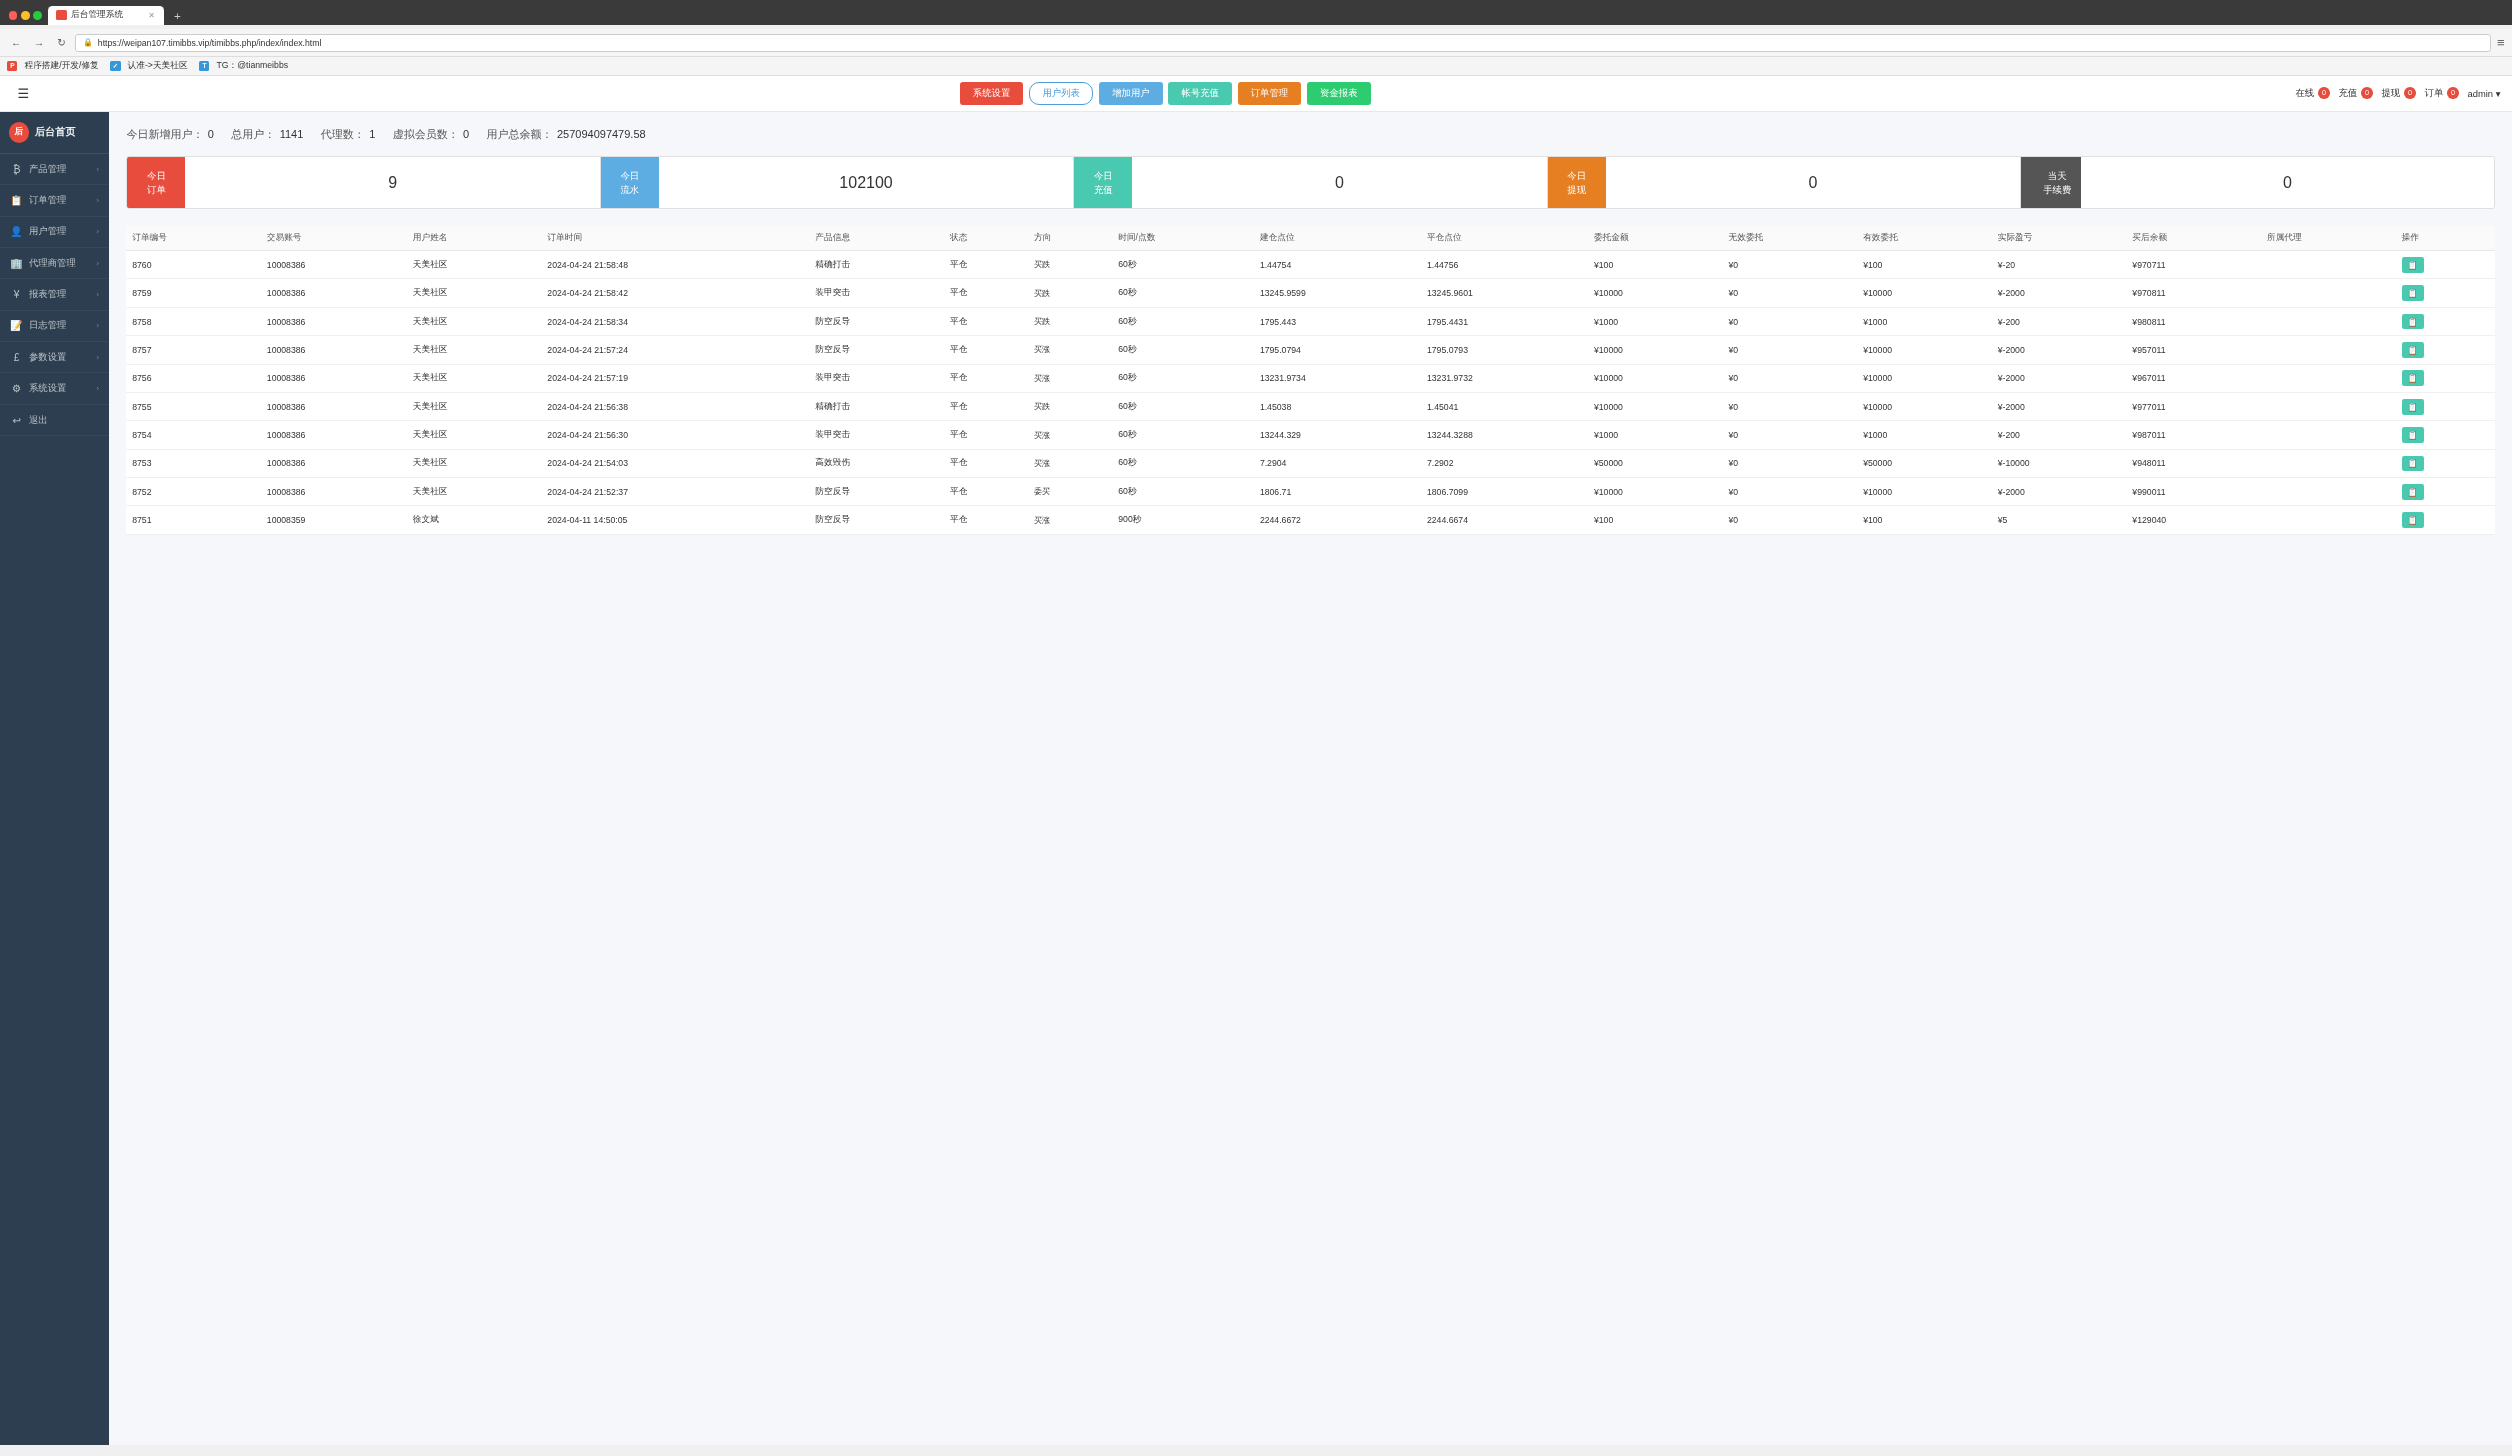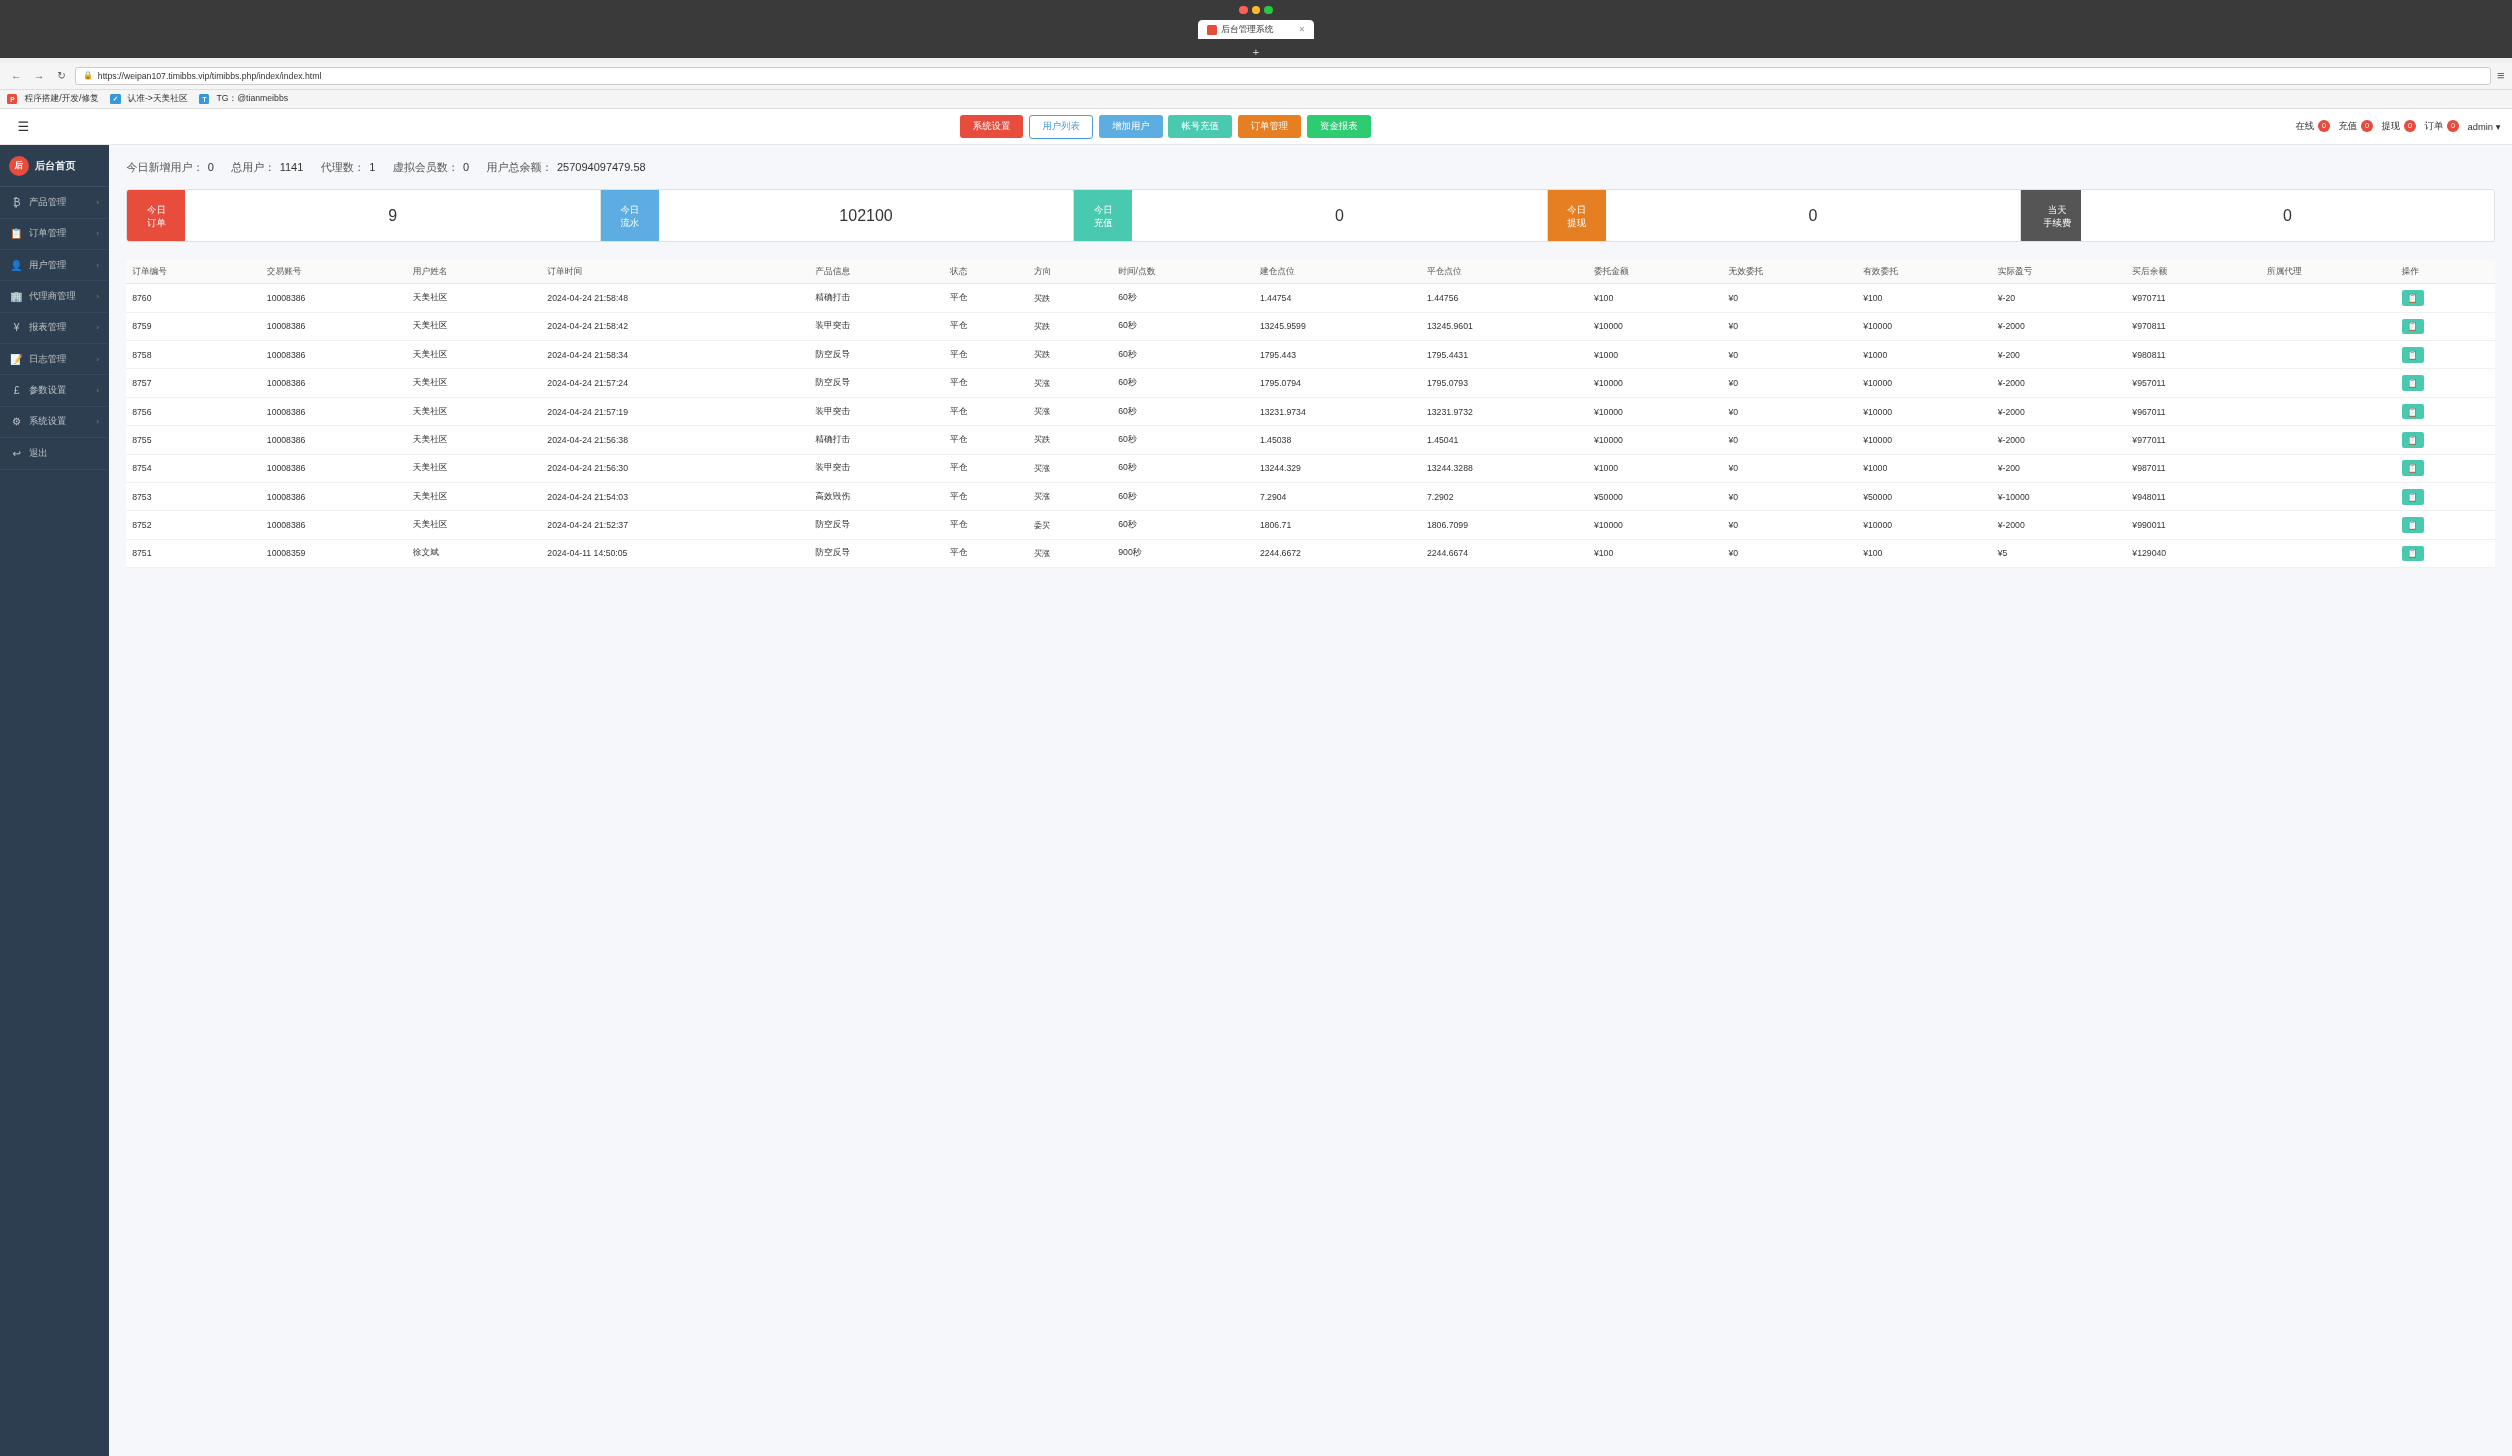--- a/index.html
+++ b/index.html
@@ -1,20 +1,20 @@
 <!DOCTYPE html>
 <html style="font-size:11.6px"><head>
   <meta charset="utf-8">
   <style>
     * { box-sizing: border-box; margin: 0; padding: 0; }
     body { font-family: -apple-system, BlinkMacSystemFont, 'PingFang SC', 'Microsoft YaHei', sans-serif; font-size: 9.4px; background: #f0f0f0; }
 
     
     .browser-chrome { background: #3a3a3a; padding: 5.8px 8.7px 0; }
-    .browser-titlebar { display: flex; align-items: center; gap: 5.8px; margin-bottom: 4.4px; flex-direction: column; }
+    .browser-titlebar { display: flex; align-items: center; gap: 5.8px; margin-bottom: 4.4px; }
     .browser-dots { display: flex; gap: 3.6px; }
     .browser-dot { width: 8.7px; height: 8.7px; border-radius: 50%; }
     .dot-red { background: #ff5f57; }
     .dot-yellow { background: #febc2e; }
     .dot-green { background: #28c840; }
     .browser-tab { background: #fff; border-radius: 4.4px 4.4px 0 0; padding: 3.6px 8.7px; font-size: 8.7px; color: #333; display: flex; align-items: center; gap: 4.4px; min-width: 116px; }
     .browser-tab-icon { width: 10.2px; height: 10.2px; background: #e74c3c; border-radius: 1.5px; display: inline-block; }
     .tab-close { margin-left: auto; color: #999; cursor: pointer; font-size: 8px; }
     .new-tab-btn { color: #ccc; font-size: 11.6px; cursor: pointer; padding: 0 4.4px; }
 
@@ -32,21 +32,21 @@
     
     .app { display: flex; flex-direction: column; height: calc(100vh - 87px); background: #fff; }
 
     
     .top-toolbar { background: #fff; padding: 5.8px 11.6px; display: flex; align-items: center; justify-content: space-between; border-bottom: 0.7px solid #e8e8e8; }
     .toolbar-left { display: flex; align-items: center; gap: 2.9px; }
     .hamburger-btn { background: none; border: none; font-size: 13px; cursor: pointer; color: #333; padding: 2.9px 5.8px; }
     .toolbar-center { display: flex; align-items: center; gap: 5.8px; }
     .toolbar-btn { padding: 5.1px 13px; border: none; border-radius: 2.9px; cursor: pointer; font-size: 9.4px; color: white; font-weight: 500; }
     .btn-red { background: #e74c3c; }
-    .btn-blue-outline { background: white; border: 0.7px solid #4a9edd; color: #4a9edd; padding: 4.4px 12.4px; border-radius: 3px; cursor: pointer; font-size: 9.4px; }
+    .btn-blue-outline { background: white; border: 0.7px solid #4a9edd; color: #4a9edd; padding: 4.4px 12.4px; border-radius: 10px; cursor: pointer; font-size: 9.4px; }
     .btn-green { background: #5dade2; }
     .btn-cyan { background: #48c9b0; }
     .btn-orange { background: #e67e22; }
     .btn-grass { background: #2ecc71; }
     .toolbar-right { display: flex; align-items: center; gap: 8.7px; font-size: 9.4px; color: #333; }
     .toolbar-badge { display: flex; align-items: flex-start; gap: 4px; }
     .badge-num { background: #e74c3c; color: white; border-radius: 50%; width: 11.6px; height: 11.6px; font-size: 7.3px; display: flex; align-items: center; justify-content: center; }
     .admin-btn { background: none; border: none; color: #333; cursor: pointer; font-size: 9.4px; }
 
     

